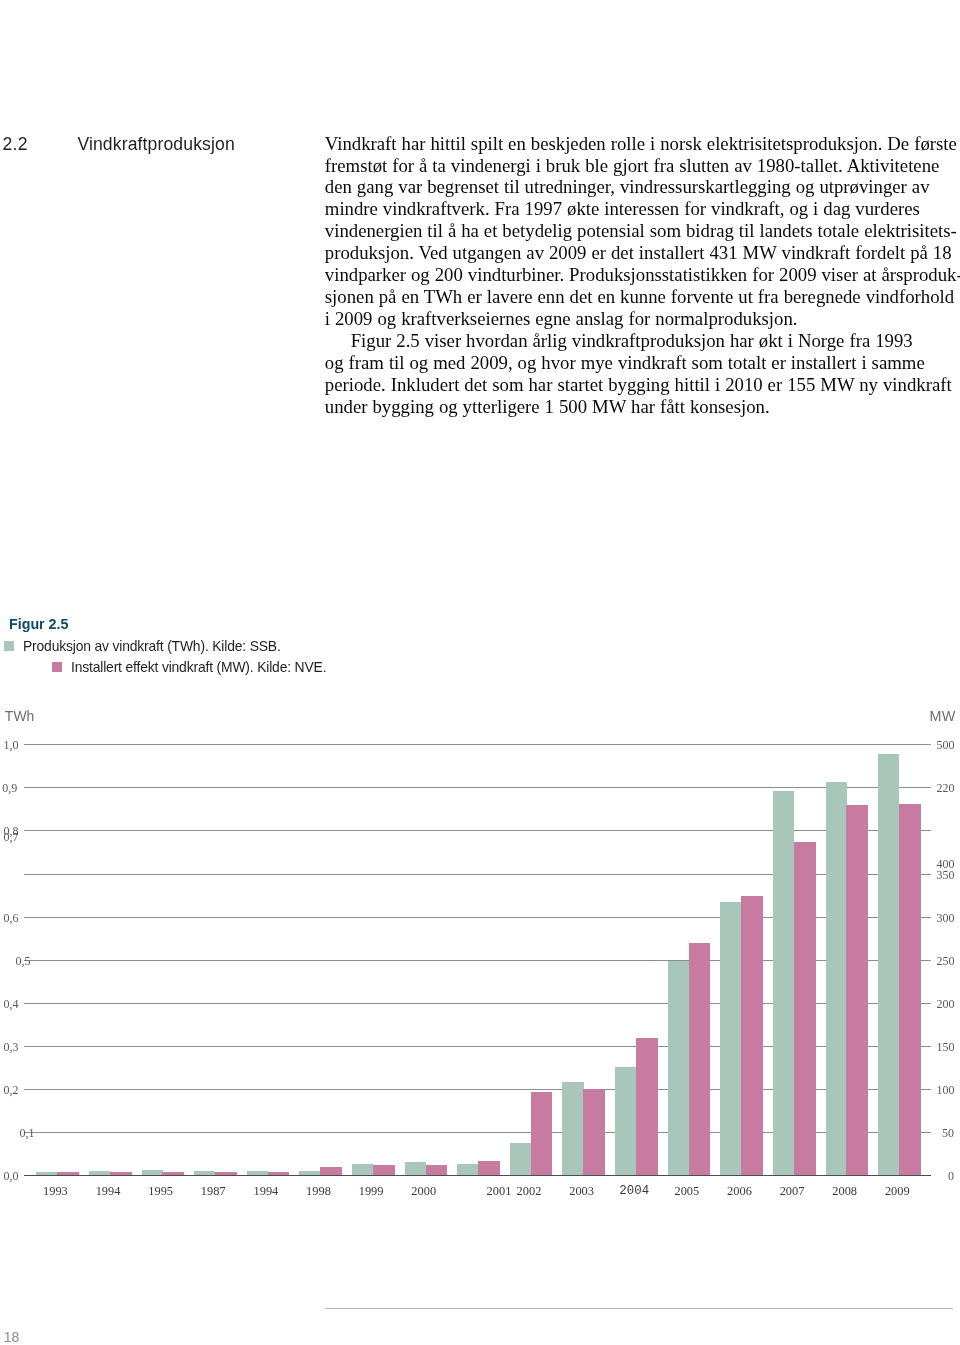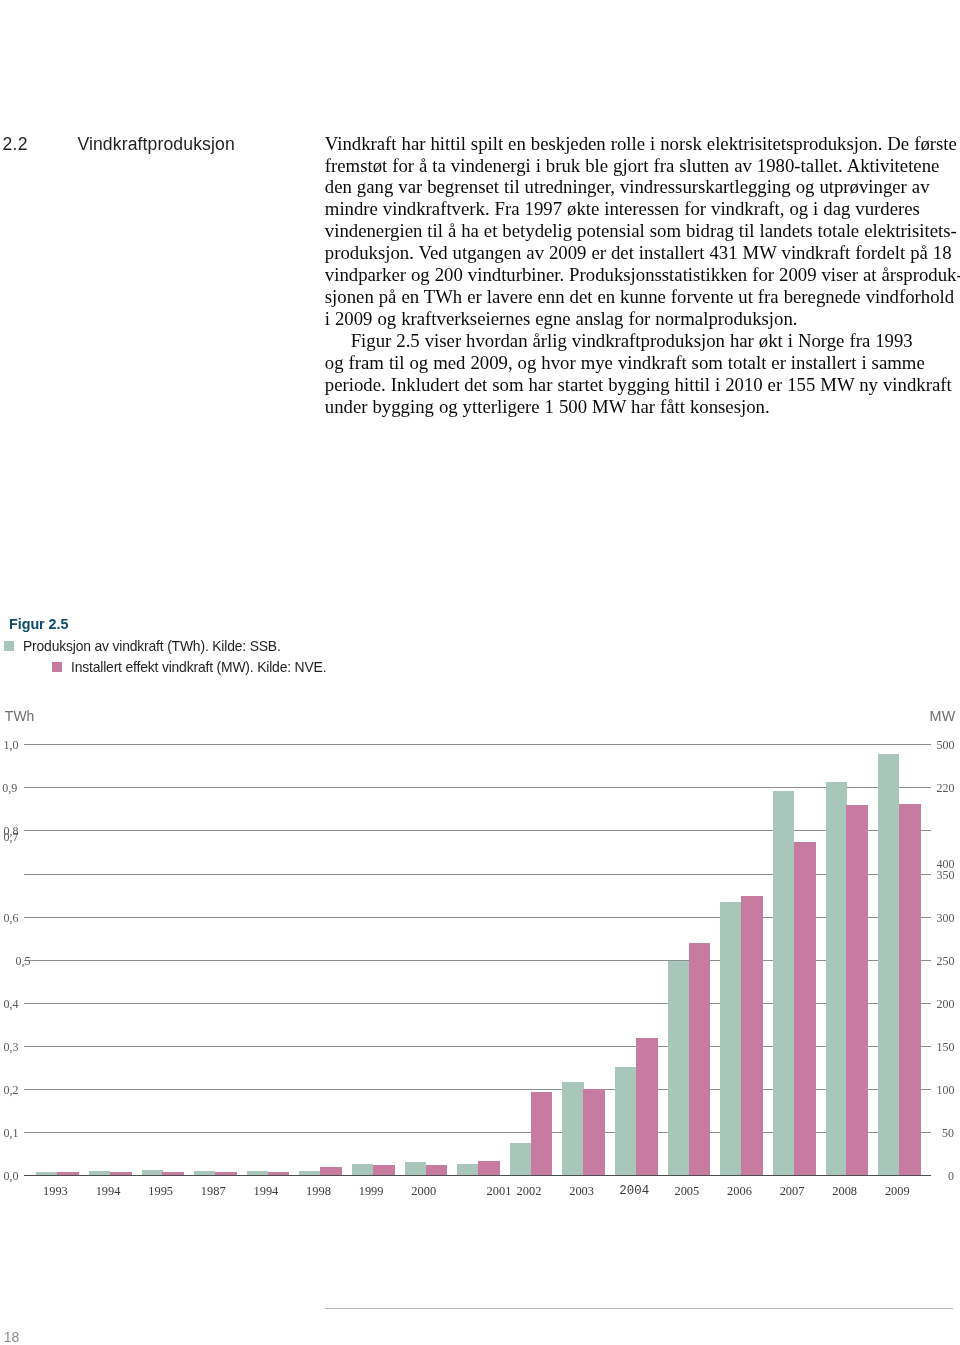--- a/index.html
+++ b/index.html
@@ -147,21 +147,21 @@
       <div class="ytick-left" style="top: 911.6px;">0,6</div>
       <div class="ytick-right" style="top: 911.6px;">300</div>
       <div class="ytick-left" style="top: 954.7px; padding-left: 12px;">0,5</div>
       <div class="ytick-right" style="top: 954.7px;">250</div>
       <div class="ytick-left" style="top: 997.8px;">0,4</div>
       <div class="ytick-right" style="top: 997.8px;">200</div>
       <div class="ytick-left" style="top: 1040.9px;">0,3</div>
       <div class="ytick-right" style="top: 1040.9px;">150</div>
       <div class="ytick-left" style="top: 1084px;">0,2</div>
       <div class="ytick-right" style="top: 1084px;">100</div>
-      <div class="ytick-left" style="top: 1127.1px;">0,1</div>
+      <div class="ytick-left" style="top: 1127.1px; margin-left: 16px;">0,1</div>
       <div class="ytick-right" style="top: 1127.1px;">50</div>
       <div class="ytick-left" style="top: 1170.2px;">0,0</div>
       <div class="ytick-right" style="top: 1170.2px;">0</div>
       <div class="xtick" style="left: 25.4px; text-align: center;">1993</div>
       <div class="xtick" style="left: 78.02px;">1994</div>
       <div class="xtick" style="left: 130.64px;">1995</div>
       <div class="xtick" style="left: 183.26px;">1987</div>
       <div class="xtick" style="left: 235.88px;">1994</div>
       <div class="xtick" style="left: 288.5px;">1998</div>
       <div class="xtick" style="left: 341.11px;">1999</div>

